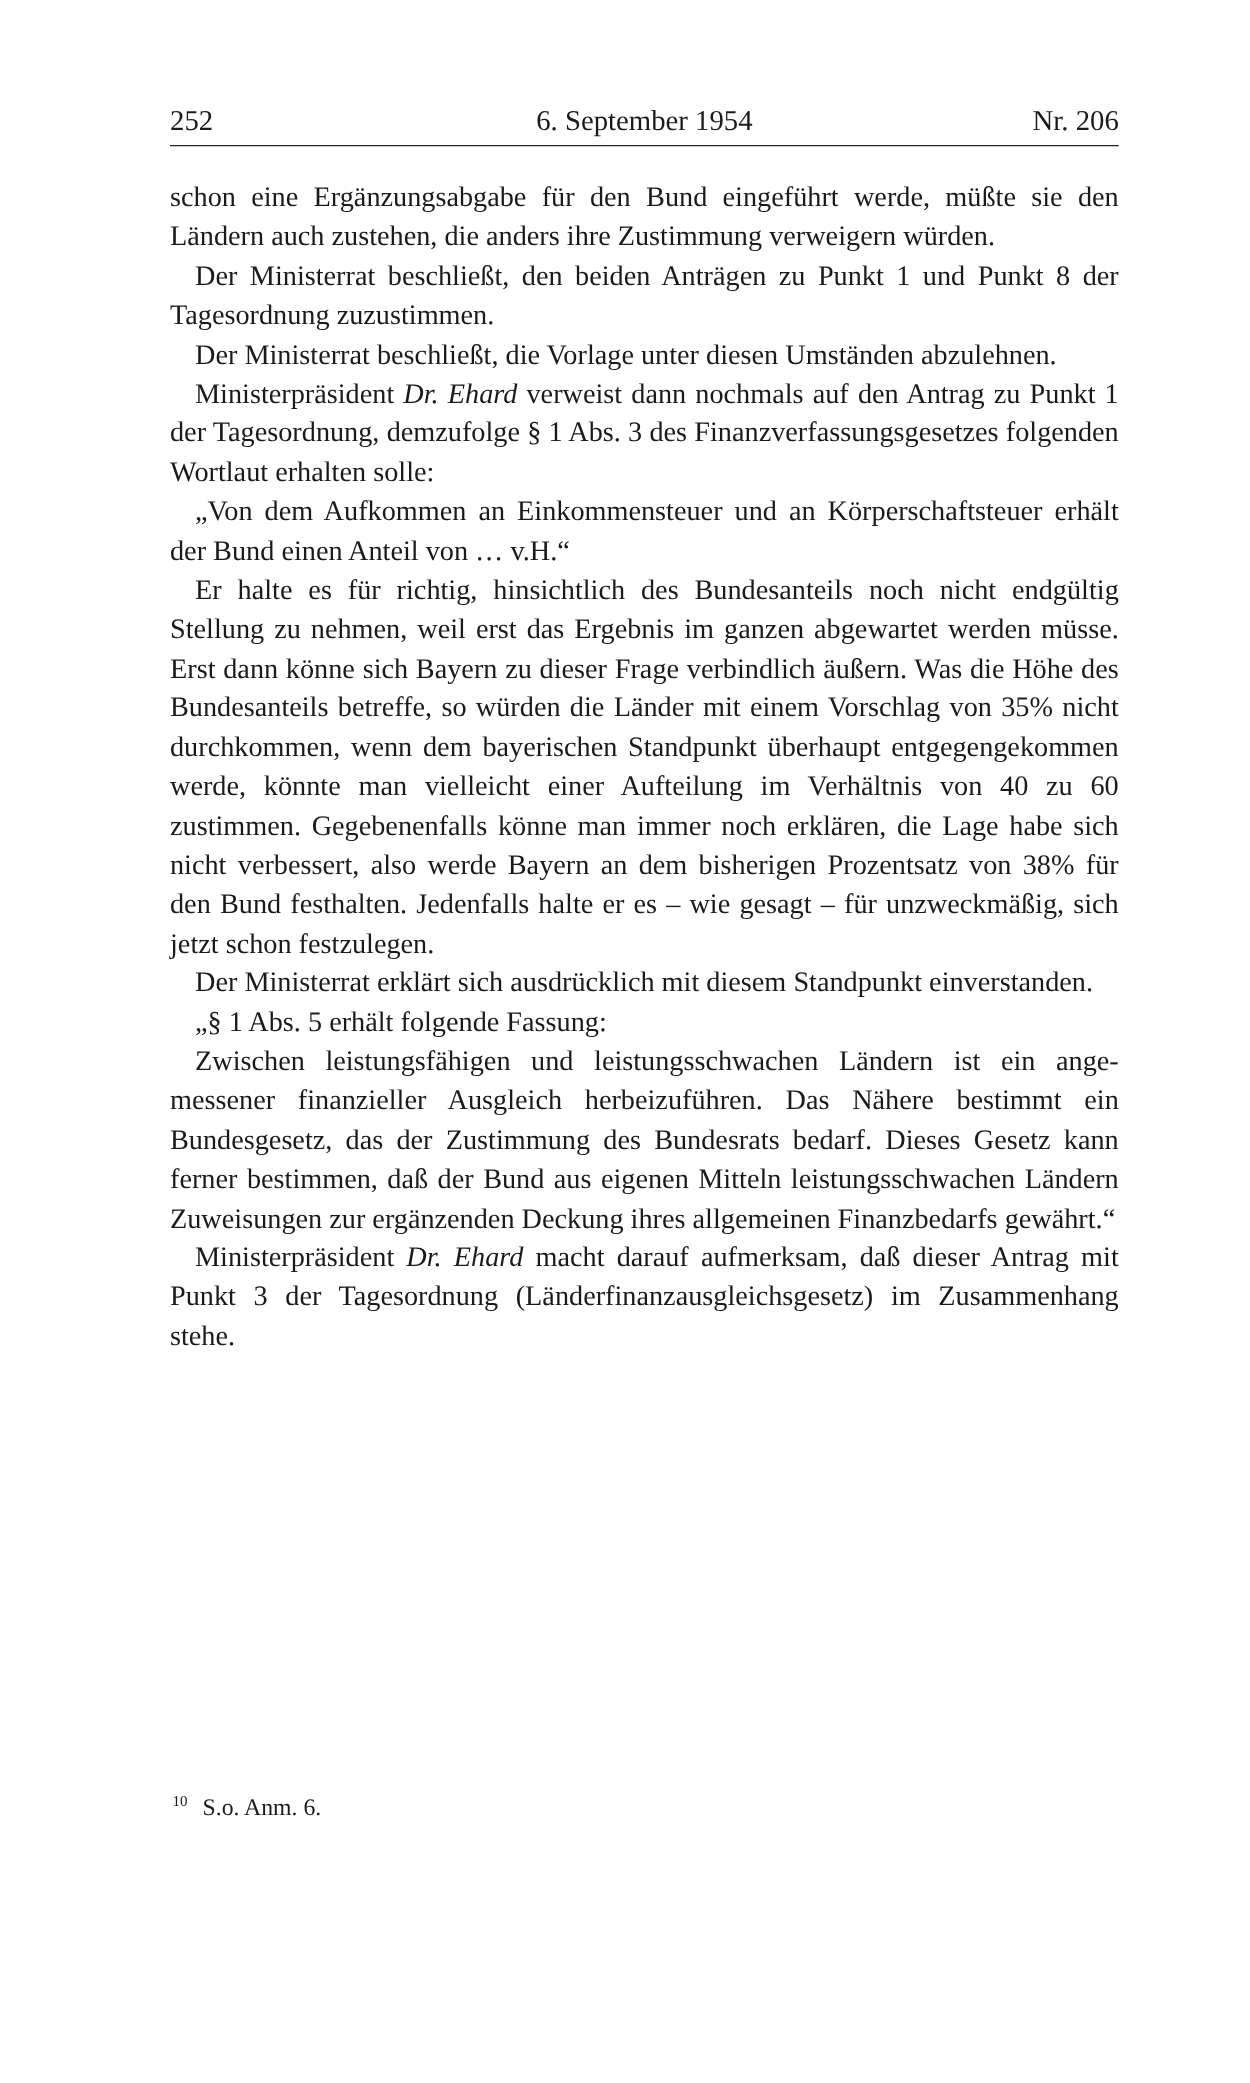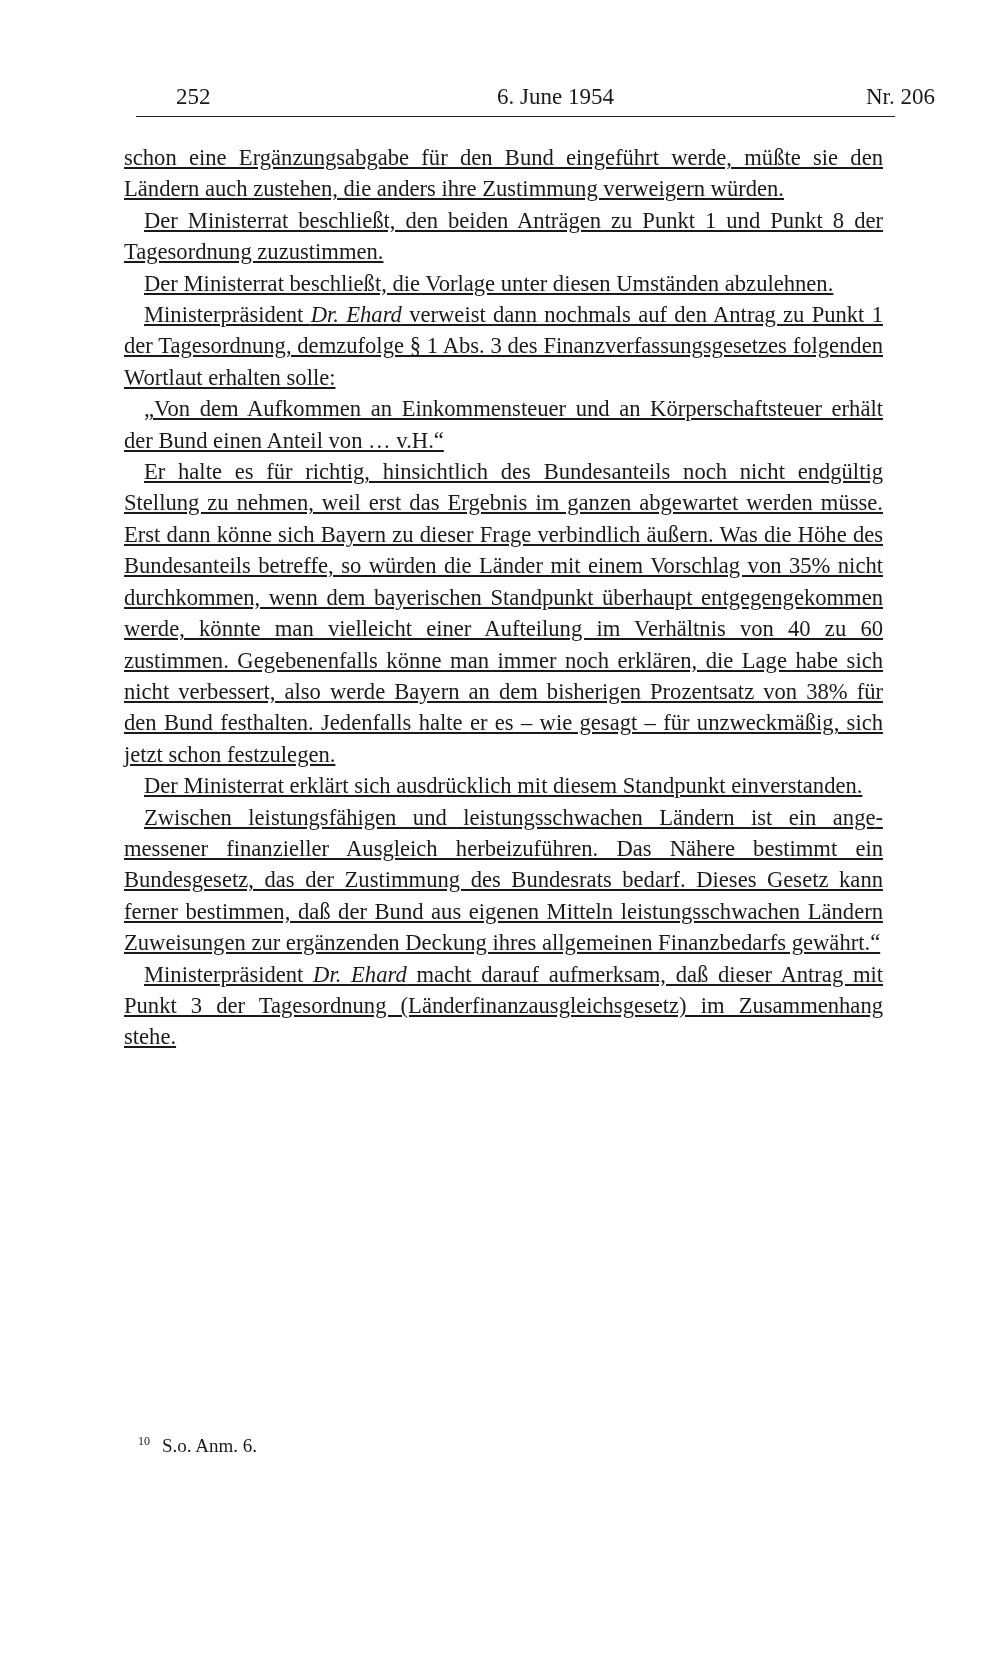--- a/index.html
+++ b/index.html
@@ -1,49 +1,50 @@
 <!DOCTYPE html>
 <html><head>
 <meta charset="utf-8">
 <style>
   html, body { margin: 0; padding: 0; background: #ffffff; }
   body { width: 1000px; height: 1666px; position: relative; overflow: hidden;
          font-family: "Liberation Serif", "DejaVu Serif", serif; color: #1a1a1a; }
   .header { position: absolute; left: 136px; top: 82px; width: 759px; height: 30px;
-            font-size: 23px; line-height: 30px; margin-left: 40px; }
+            font-size: 23px; line-height: 30px; }
   .header .pg { position: absolute; left: 0; top: 0; }
   .header .date { position: absolute; left: 0; right: 0; top: 0; text-align: center; }
   .header .nr { position: absolute; right: 0; top: 0; text-align: center; }
   .rule { position: absolute; left: 136px; top: 116px; width: 759px; height: 1px; background: #222; }
-  .body { position: absolute; left: 124px; top: 142px; width: 759px;
-          font-size: 22.6px; line-height: 31.4px; text-align: justify; hyphens: manual; text-decoration: underline; }
+  .body { position: absolute; left: 136px; top: 142px; width: 759px;
+          font-size: 22.6px; line-height: 31.4px; text-align: justify; hyphens: manual; }
   .body p { margin: 0; text-indent: 20px; }
   .body p.noindent { text-indent: 0; }
   .body i { font-style: italic; }
   .body sup { font-size: 13px; line-height: 0; vertical-align: 9px; }
   .fn { position: absolute; left: 138px; top: 1428px; font-size: 19px; line-height: 26px; }
   .fn .num { font-size: 12px; vertical-align: 7px; margin-right: 12px; }
 </style>
 </head>
 <body>
 
 <div class="header">
   <span class="pg">252</span>
-  <span class="date">6. June 1954</span>
+  <span class="date">6. September 1954</span>
   <span class="nr">Nr. 206</span>
 </div>
 <div class="rule"></div>
 
 <div class="body" id="body">
     <p class="noindent"><span>schon eine Ergänzungsabgabe für den Bund eingeführt werde, müßte sie den Ländern auch zustehen, die anders ihre Zustimmung verweigern würden.</span></p>
     <p><span>Der Ministerrat beschließt, den beiden Anträgen zu Punkt 1 und Punkt 8 der Tagesordnung zuzustimmen.</span></p>
     <p><span>Der Ministerrat beschließt, die Vorlage unter diesen Umständen abzulehnen.</span></p>
     <p><span>Ministerpräsident </span><i>Dr. Ehard</i><span> verweist dann nochmals auf den Antrag zu Punkt 1 der Tagesordnung, demzufolge § 1 Abs. 3 des Finanzverfassungsge­setzes folgenden Wortlaut erhalten solle:</span></p>
     <p><span>„Von dem Aufkommen an Einkommensteuer und an Körperschaftsteuer erhält der Bund einen Anteil von … v.H.“</span></p>
     <p><span>Er halte es für richtig, hinsichtlich des Bundesanteils noch nicht endgültig Stellung zu nehmen, weil erst das Ergebnis im ganzen abgewartet werden müsse. Erst dann könne sich Bayern zu dieser Frage verbindlich äußern. Was die Höhe des Bundesanteils betreffe, so würden die Länder mit einem Vorschlag von 35% nicht durchkommen, wenn dem bayerischen Standpunkt überhaupt entgegen­gekommen werde, könnte man vielleicht einer Aufteilung im Verhältnis von 40 zu 60 zustimmen. Gegebenenfalls könne man immer noch erklären, die Lage habe sich nicht verbessert, also werde Bayern an dem bisherigen Prozentsatz von 38% für den Bund festhalten. Jedenfalls halte er es – wie gesagt – für unzweck­mäßig, sich jetzt schon festzulegen.</span></p>
     <p><span>Der Ministerrat erklärt sich ausdrücklich mit diesem Standpunkt einver­standen.</span></p>
+    <p><span>„§ 1 Abs. 5 erhält folgende Fassung:</span></p>
     <p><span>Zwischen leistungsfähigen und leistungsschwachen Ländern ist ein ange­messener finanzieller Ausgleich herbeizuführen. Das Nähere bestimmt ein Bundesgesetz, das der Zustimmung des Bundesrats bedarf. Dieses Gesetz kann ferner bestimmen, daß der Bund aus eigenen Mitteln leistungsschwachen Ländern Zuweisungen zur ergänzenden Deckung ihres allgemeinen Finanzbe­darfs gewährt.“</span></p>
     <p><span>Ministerpräsident </span><i>Dr. Ehard</i><span> macht darauf aufmerksam, daß dieser Antrag mit Punkt 3 der Tagesordnung (Länderfinanzausgleichsgesetz) im Zusammen­hang stehe.</span></p>
   </div>
 
 <div class="fn" id="fn">
     <div><span class="num">10</span><span>S.o. Anm. 6.</span></div>
   </div>
 
 </body></html>

